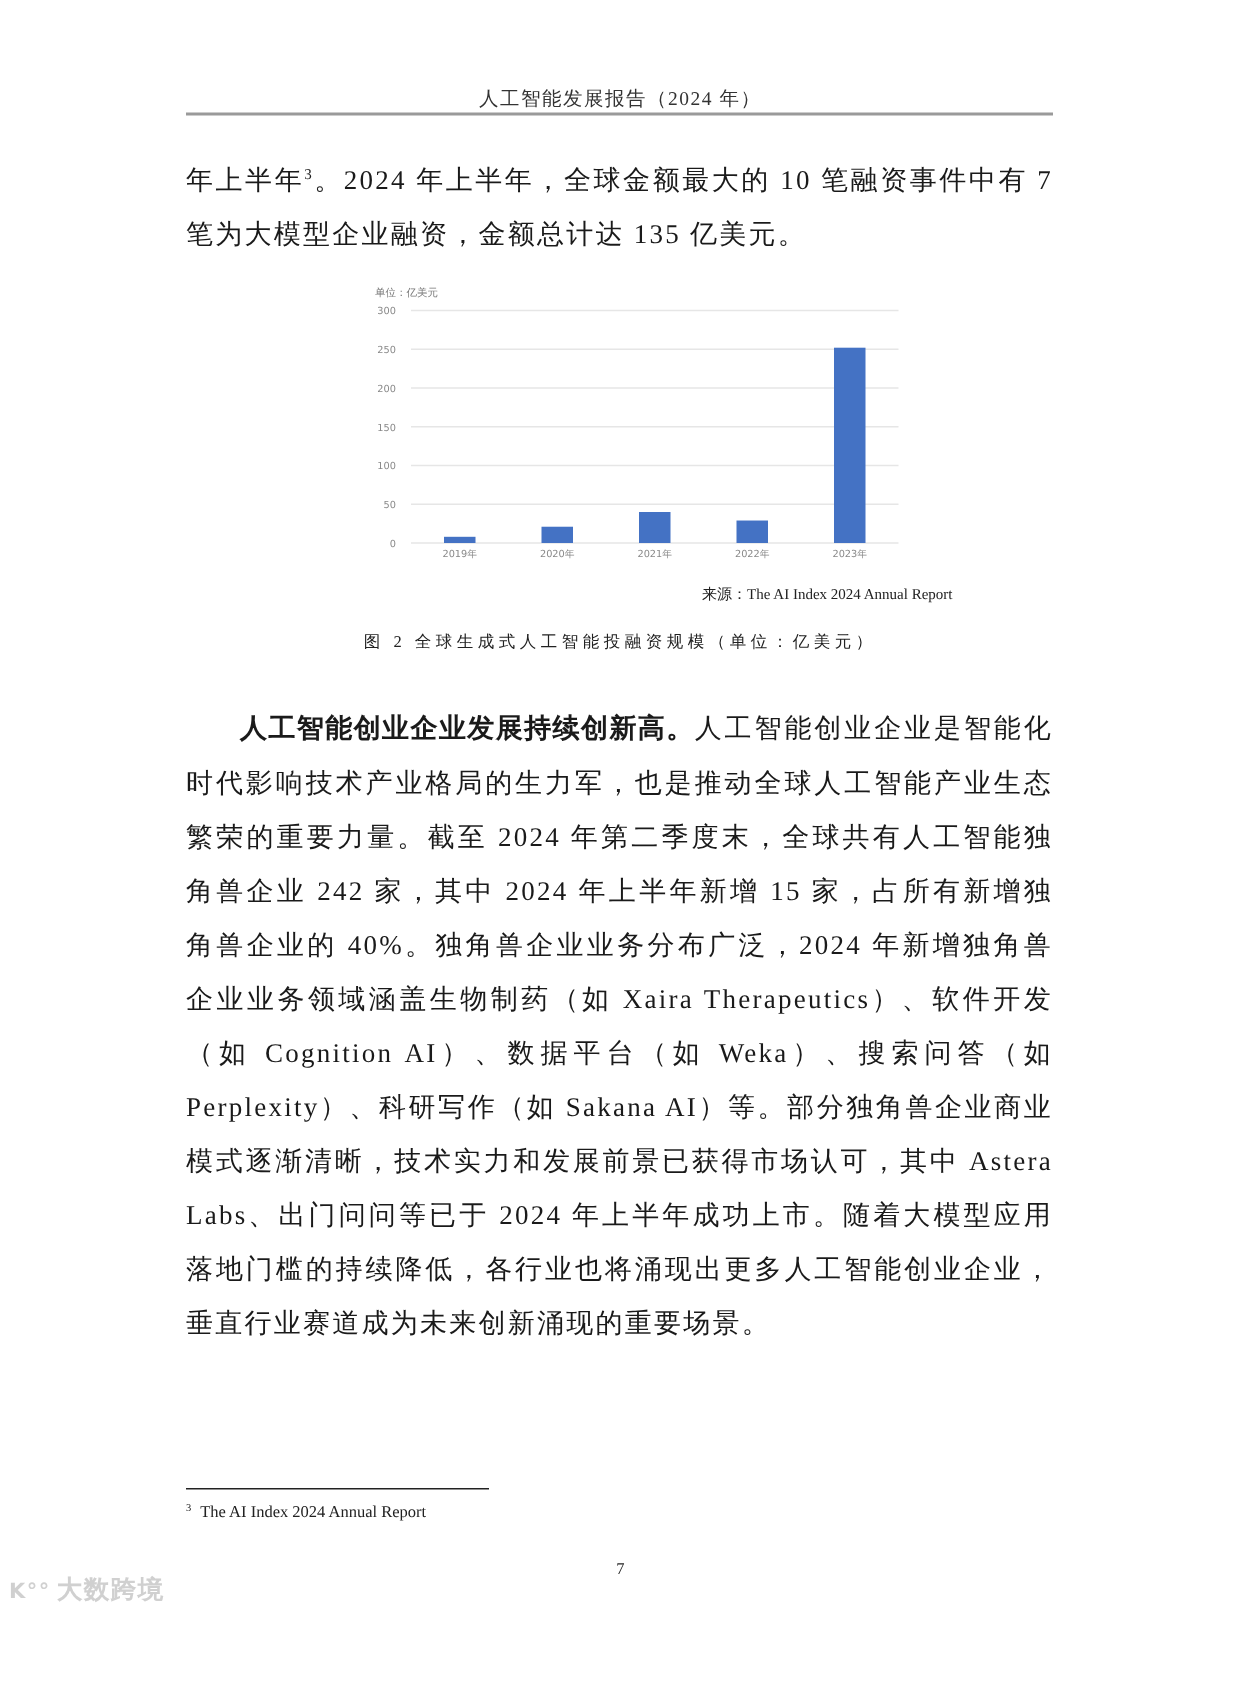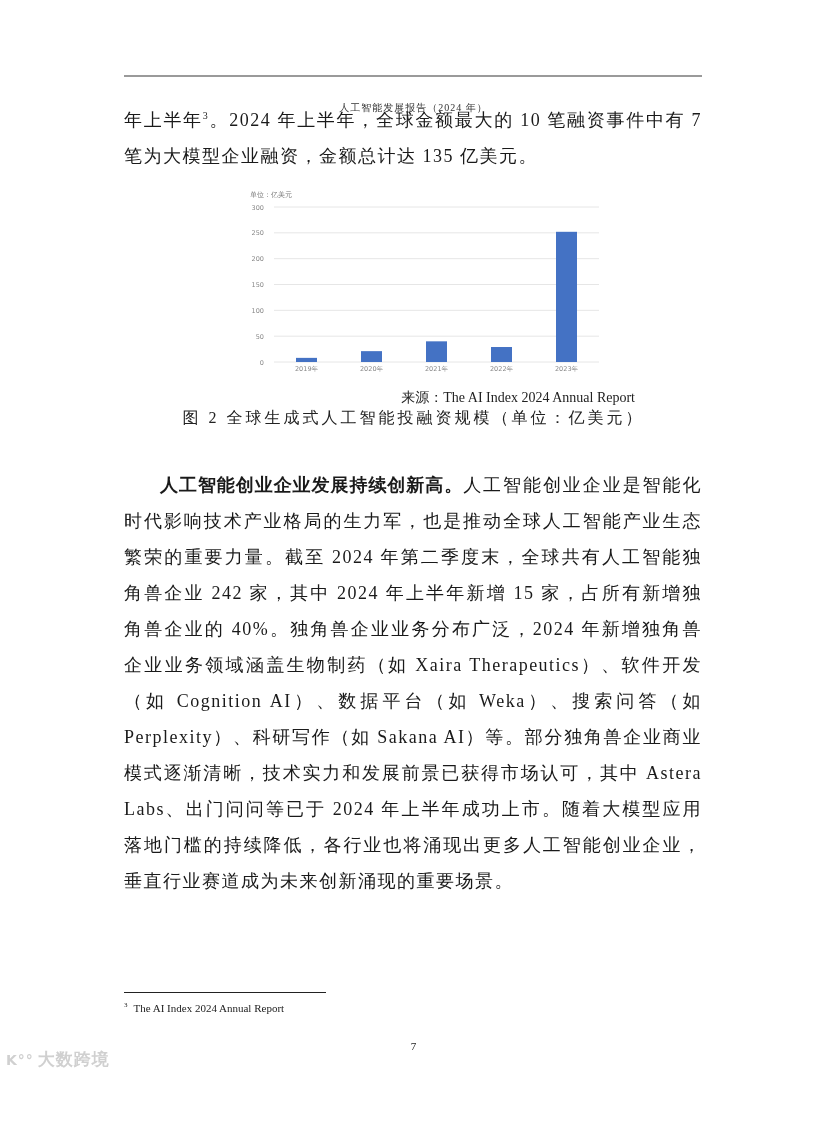--- a/index.html
+++ b/index.html
@@ -1,29 +1,29 @@
 <!DOCTYPE html>
 <html><head>
 <meta charset="utf-8">
 <style>
   html, body { margin:0; padding:0; background:#ffffff; }
   body { width:827px; height:1122px; position:relative; overflow:hidden;
          font-family:"Liberation Serif","DejaVu Serif",serif; color:#1a1a1a; }
   .header-title { position:absolute; top:57px; left:0; width:827px; text-align:center;
-                  font-size:10px; letter-spacing:1px; color:#333;margin-top:44px; }
+                  font-size:13px; letter-spacing:1px; color:#333; }
   .header-rule { position:absolute; top:75px; left:124px; width:578px; height:2px; background:#9a9a9a; }
   .para { position:absolute; left:124px; width:578px; font-size:18px; line-height:36px;
           letter-spacing:1.5px; margin:0; text-align:justify; text-align-last:left; }
   .sup { font-size:10px; vertical-align:super; line-height:0; }
   .bold { font-family:"DejaVu Sans","Liberation Sans",sans-serif; font-weight:bold; letter-spacing:0.5px; }
   .chart { position:absolute; left:244px; top:188px; width:370px; height:190px; }
   .chart svg text { font-family:"DejaVu Sans","Liberation Sans",sans-serif; }
-  .source { position:absolute; top:389px; right:192px; font-size:14px; color:#222; }
-  .caption { position:absolute; top:408px; left:0; width:827px; text-align:center;
-             font-size:16px; letter-spacing:3px; color:#222; }
+  .source { position:absolute; top:389px; right:192px; font-size:10px; color:#222; }
+  .caption { position:absolute; top:420px; left:0; width:827px; text-align:center;
+             font-size:11px; letter-spacing:3px; color:#222; }
   .fn-rule { position:absolute; top:992px; left:124px; width:202px; height:1px; background:#222; }
   .footnote { position:absolute; top:1001px; left:124px; font-size:11px; color:#222; }
   .footnote .mark { font-size:7px; vertical-align:super; margin-right:6px; }
   .page-num { position:absolute; top:1040px; left:0; width:827px; text-align:center; font-size:11px; color:#222; }
   .watermark { position:absolute; top:1048px; left:6px; font-family:"DejaVu Sans",sans-serif;
                font-size:17px; color:#d0d0d0; letter-spacing:1px; font-weight:bold; }
   .watermark .logo { font-size:14px; margin-right:4px; }
 </style>
 </head>
 <body>

